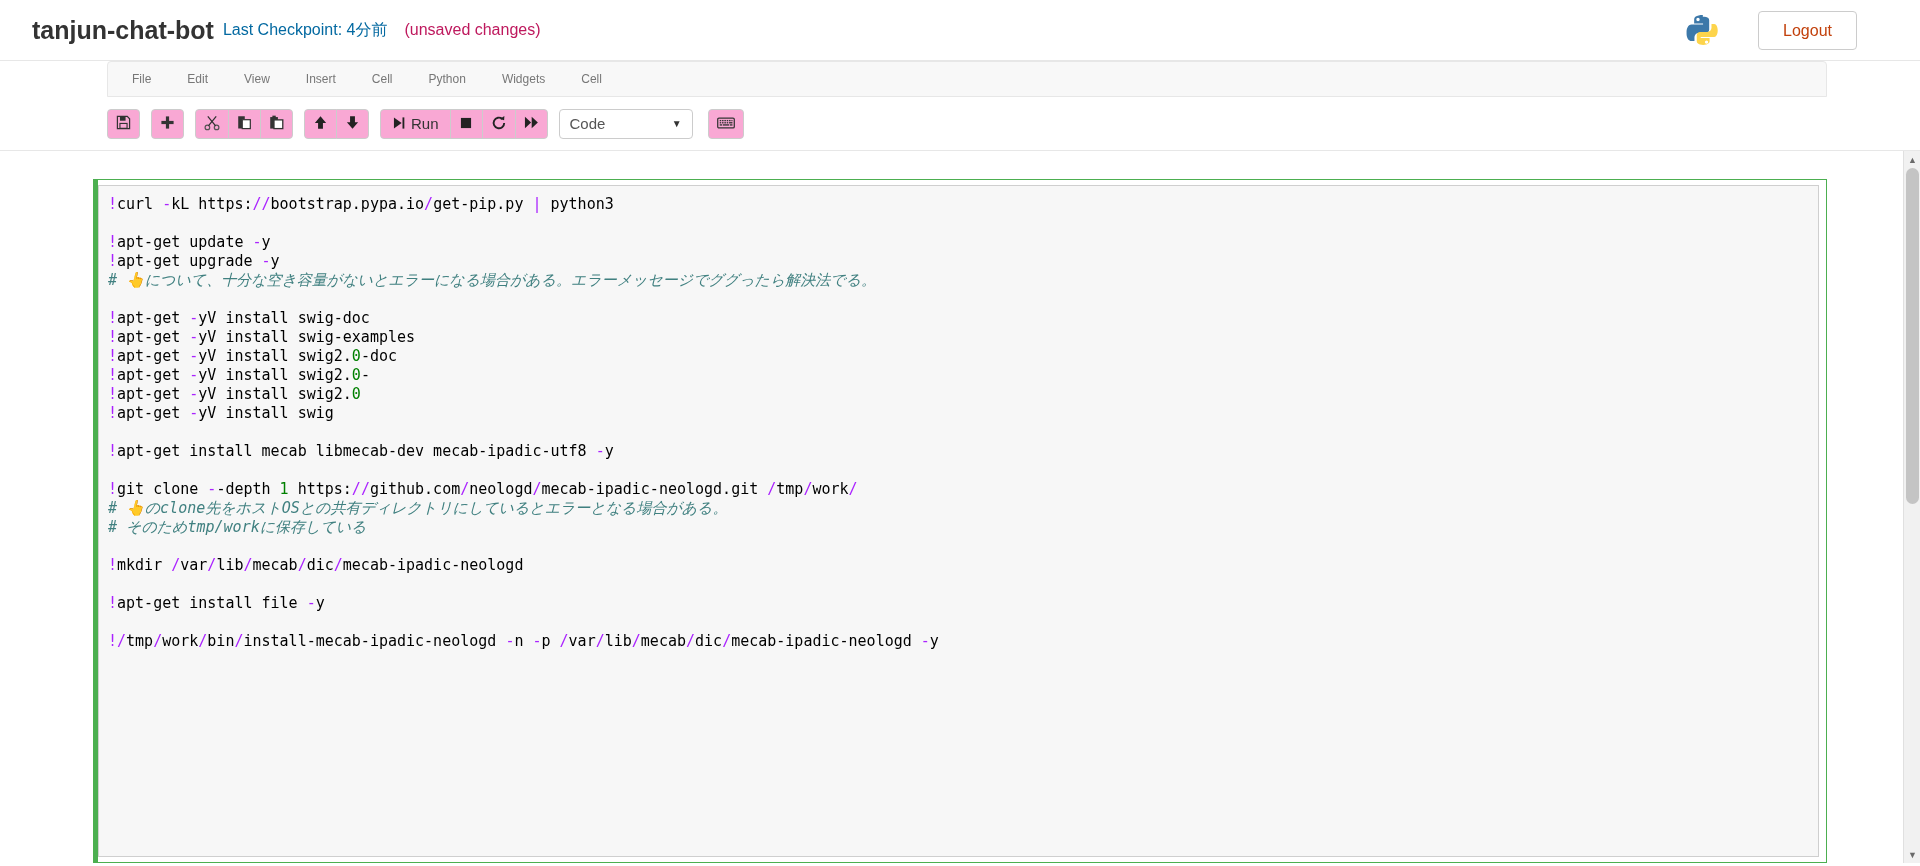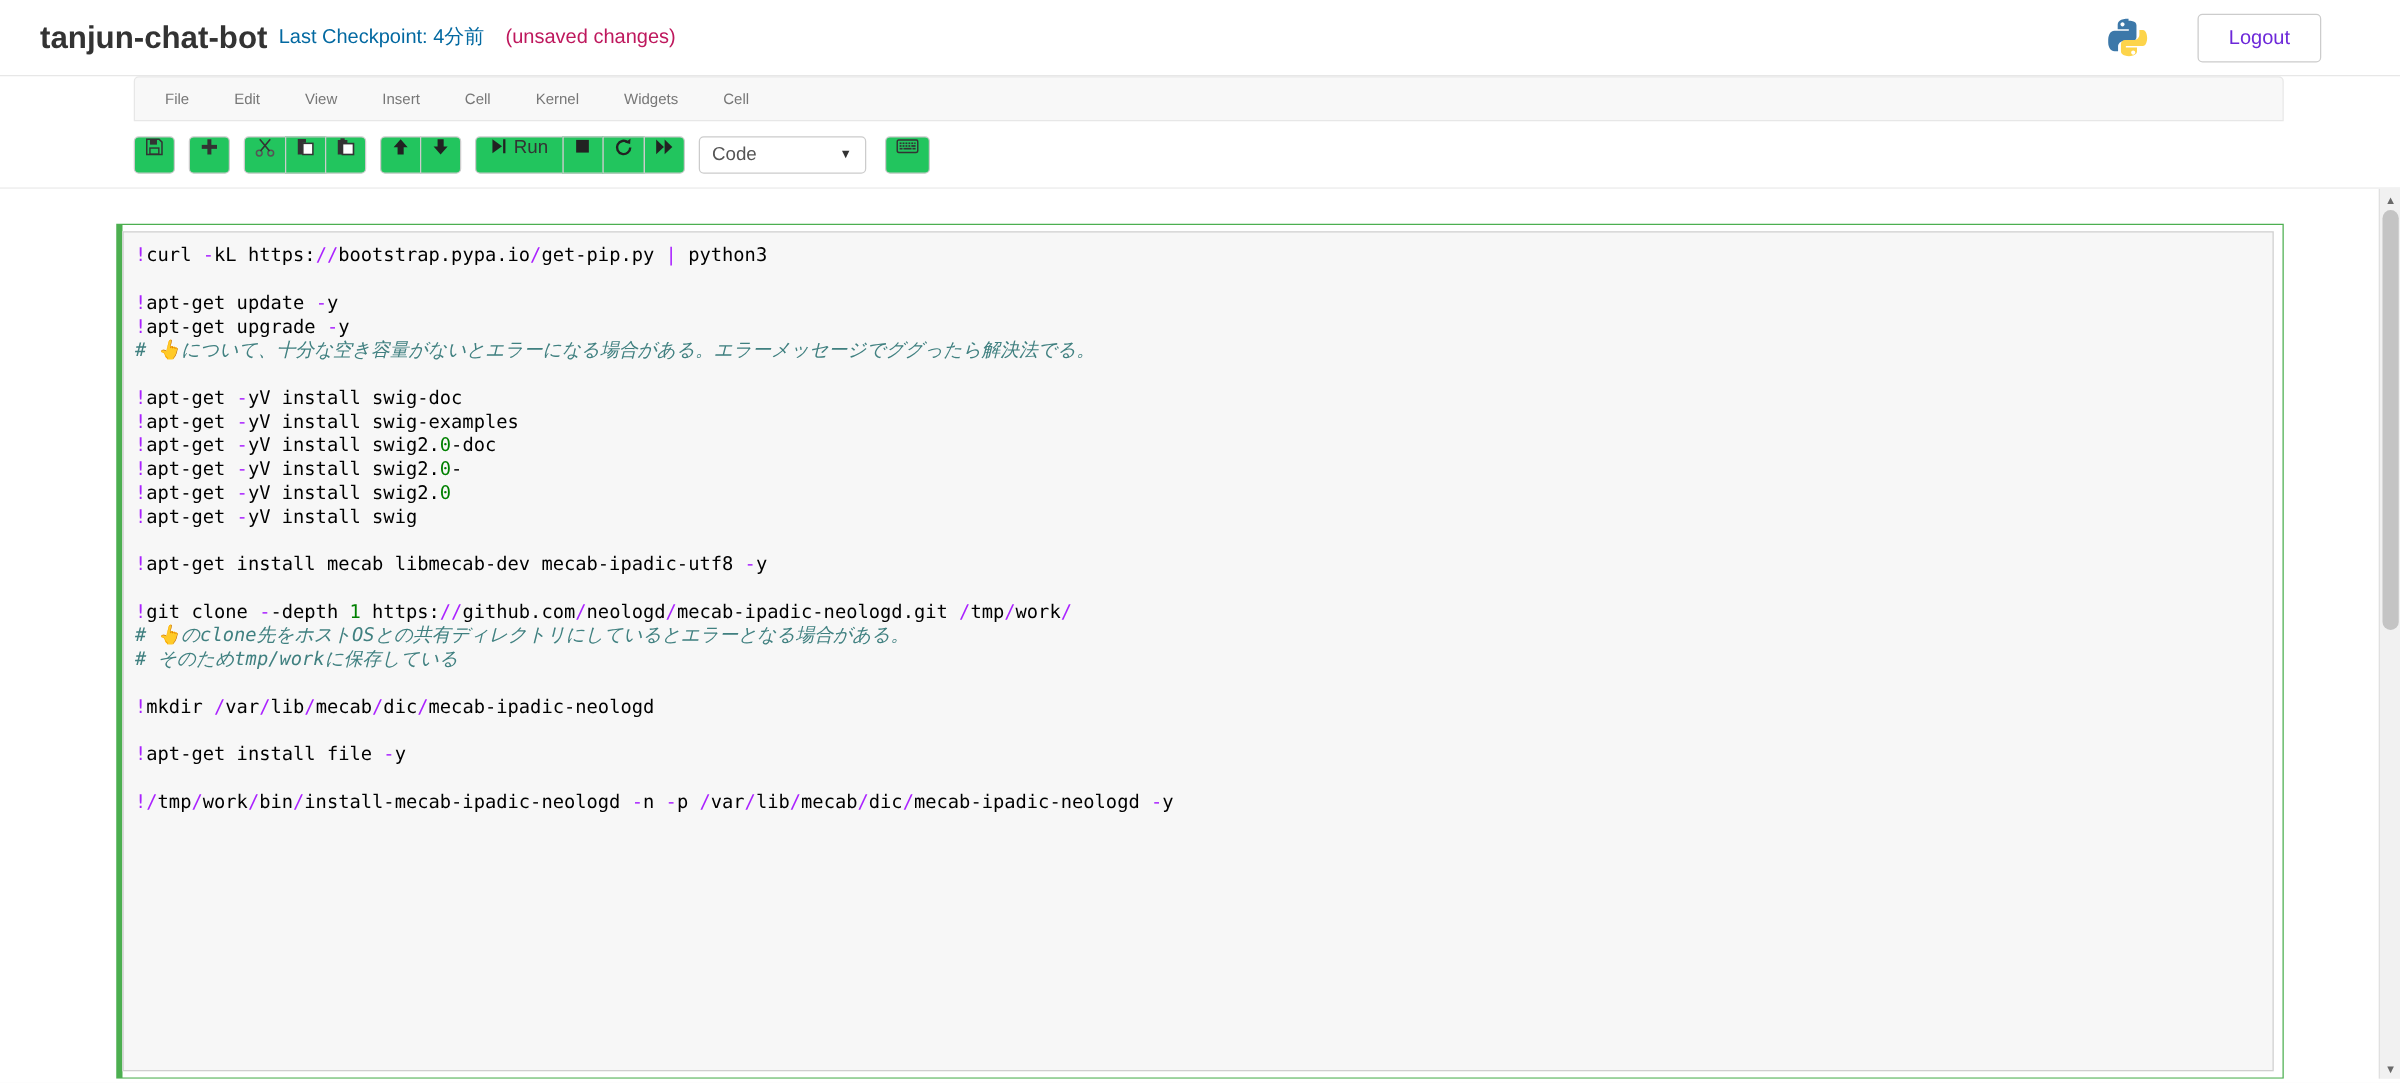--- a/index.html
+++ b/index.html
@@ -64,21 +64,21 @@
   }
   #header-right {
     position: absolute;
     right: 0; top: 0; height: 61px;
     display: flex; align-items: center;
     padding-right: 63px;
   }
   #py-logo { width: 38px; height: 38px; margin-right: 36px; }
   #logout-btn {
     font-size: 16px;
-    color: #6d28d9;
+    color: #c2410c;
     background: #ffffff;
     border: 1px solid #cccccc;
     border-radius: 4px;
     padding: 9px 24px;
     line-height: 1.2;
     cursor: pointer;
     font-family: "Liberation Sans", sans-serif;
   }
 
   
@@ -151,25 +151,26 @@
     height: 53px;
     display: flex;
     align-items: center;
     gap: 0;
   }
   .btn-group {
     display: flex;
     margin-right: 11px;
   }
   .tb-btn {
-    background: #22c55e;
+    background: #f9a8d4;
     border: 1px solid #cccccc;
     height: 30px;
     min-width: 33px;
     display: flex;
+    align-items: center;
     justify-content: center;
     cursor: pointer;
     padding: 0 8px;
     color: #333333;
     font-size: 15px;
     font-family: "Liberation Sans", sans-serif;
     line-height: 1;
   }
   .btn-group .tb-btn { border-radius: 0; margin-left: -1px; }
   .btn-group .tb-btn:first-child { margin-left: 0; border-radius: 4px 0 0 4px; }
@@ -303,21 +304,21 @@
 </div>
 
 <div id="menubar-container">
   <div id="menubar">
 
     <div class="menu-item">File</div>
     <div class="menu-item">Edit</div>
     <div class="menu-item">View</div>
     <div class="menu-item">Insert</div>
     <div class="menu-item">Cell</div>
-    <div class="menu-item">Kernel</div>
+    <div class="menu-item">Python</div>
     <div class="menu-item">Widgets</div>
     <div class="menu-item">Cell</div>
 
   </div>
 </div>
 
 <div id="toolbar-container">
   <div id="toolbar">
 
     <div class="btn-group">

